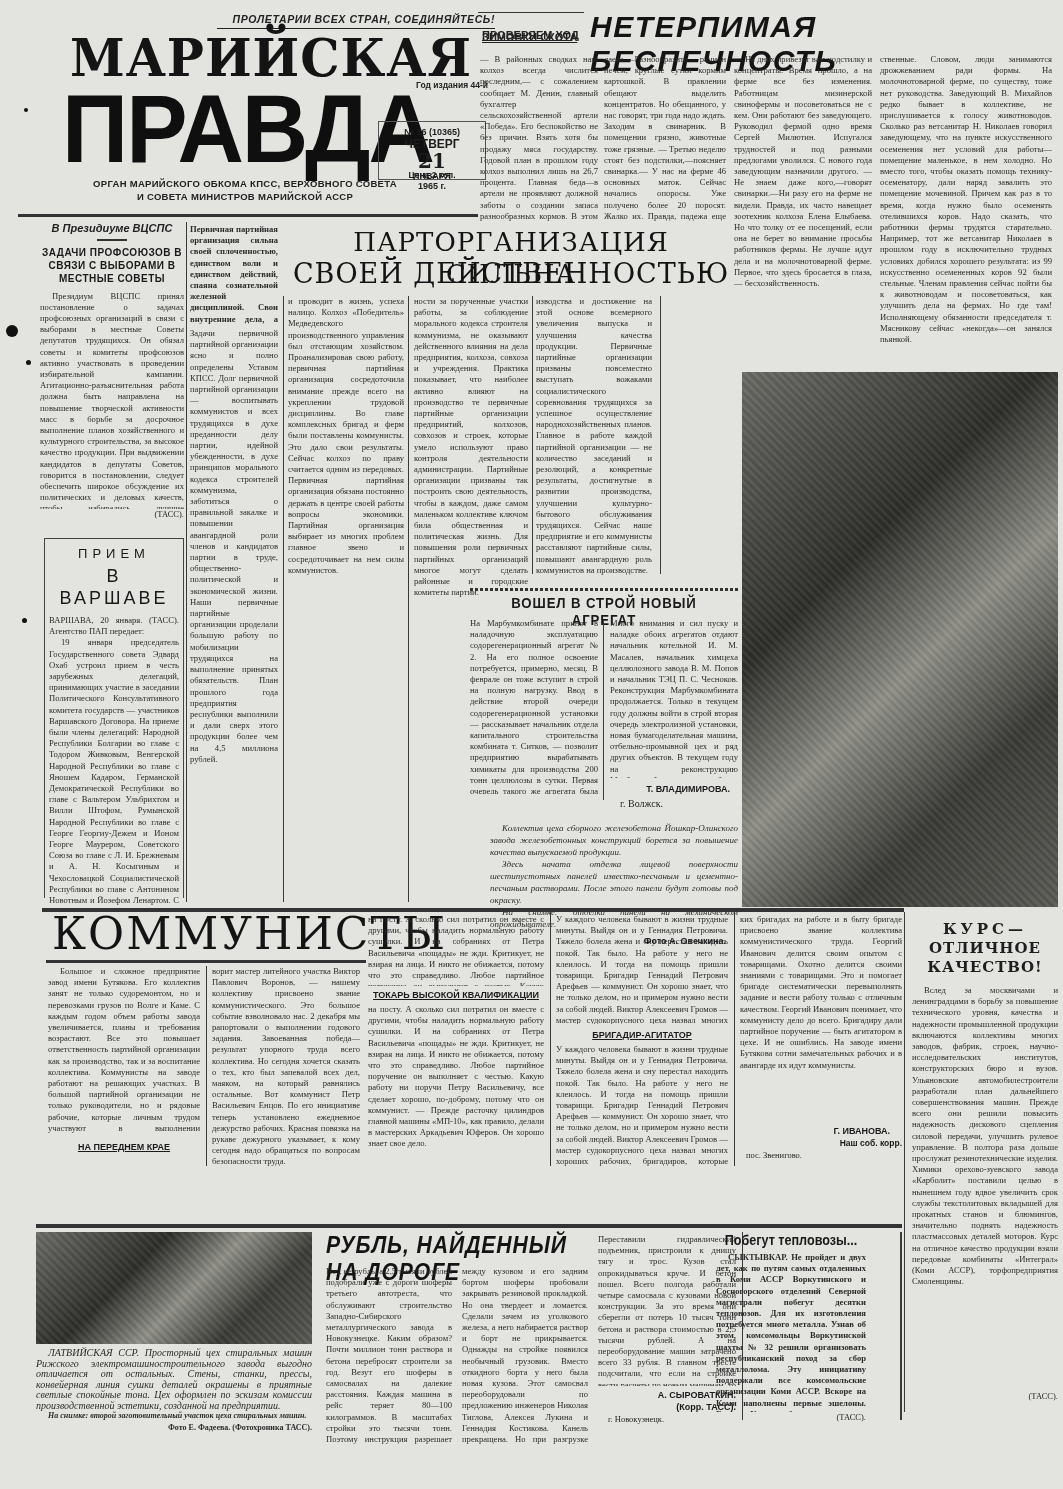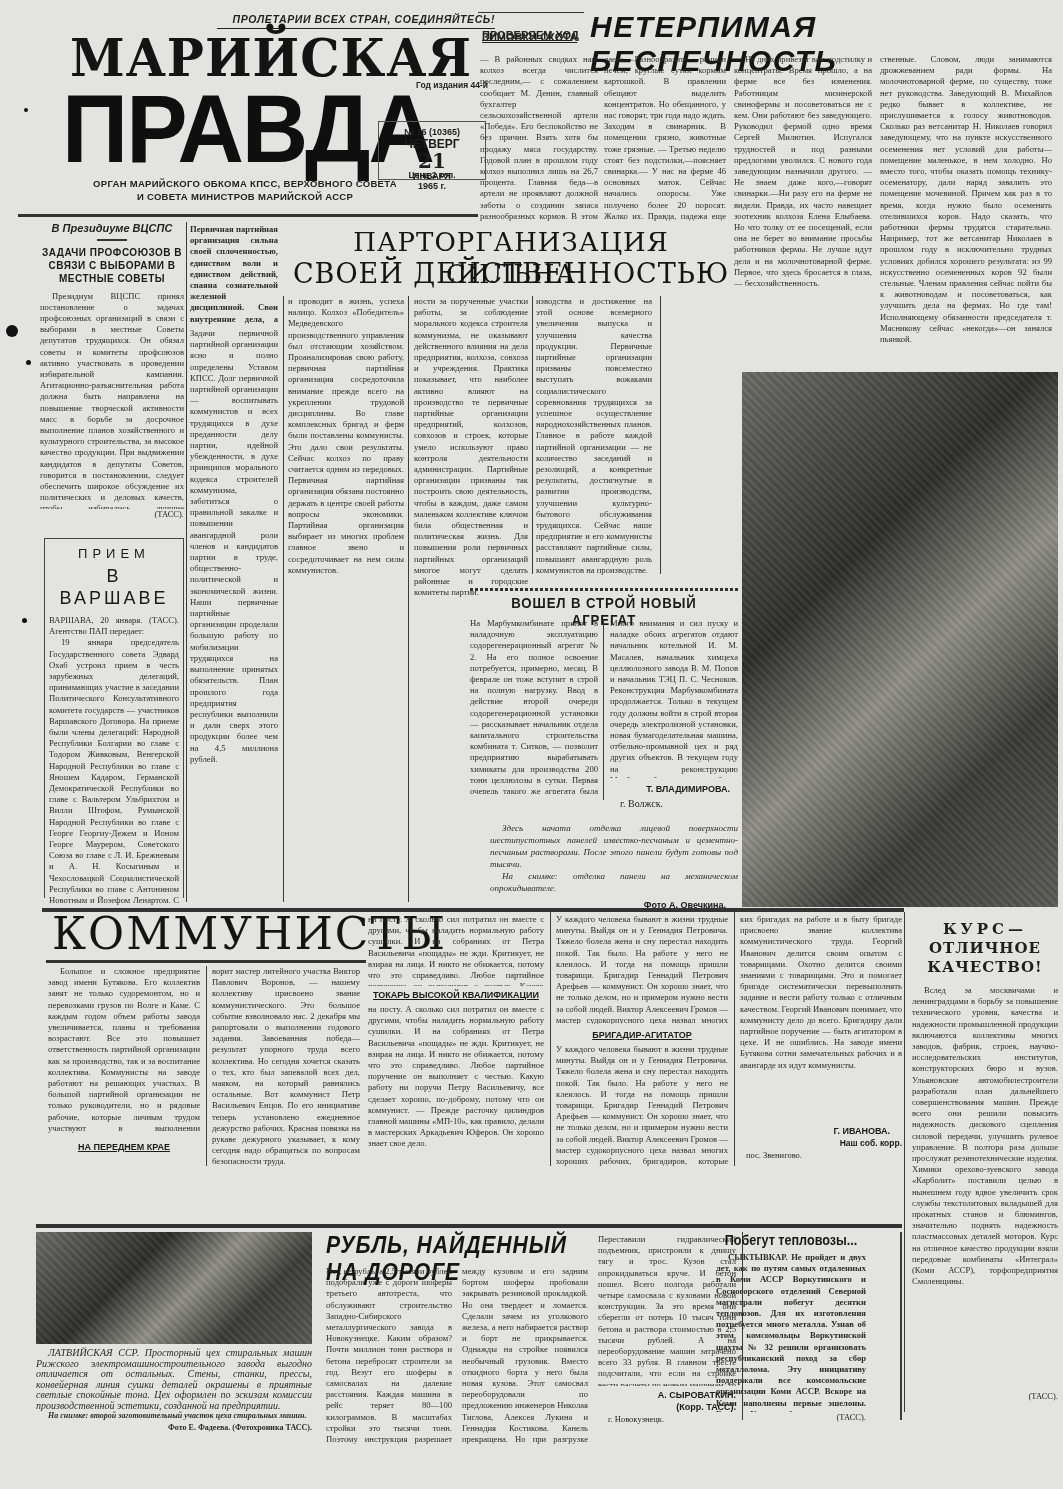--- a/index.html
+++ b/index.html
@@ -90,21 +90,22 @@
     <div style="font-family:'Liberation Sans',sans-serif;font-weight:bold;font-size:15px;text-align:center;letter-spacing:1px;color:#1a1a1a;transform:scaleX(0.88);">ВОШЕЛ В СТРОЙ НОВЫЙ АГРЕГАТ</div>
     <div class="txt abs" style="left:0;top:24px;width:128px;height:176px;overflow:hidden;">На Марбумкомбинате принят в наладочную эксплуатацию содорегенерационный агрегат № 2. На его полное освоение потребуется, примерно, месяц. В феврале он тоже вступит в строй на полную нагрузку. Ввод в действие второй очереди содорегенерационной установки — рассказывает начальник отдела капитального строительства комбината т. Ситков, — позволит предприятию вырабатывать химикаты для производства 200 тонн целлюлозы в сутки. Первая очередь такого же агрегата была пущена на комбинате в прошлом году. Ввод второй установки полностью удовлетворит потребности комбината, намного сократит расход свежих содопродуктов.</div>
     <div class="vrule" style="left:133px;top:26px;height:180px;"></div>
     <div class="txt abs" style="left:140px;top:24px;width:128px;height:160px;overflow:hidden;">Много внимания и сил пуску и наладке обоих агрегатов отдают начальник котельной И. М. Масалев, начальник химцеха целлюлозного завода В. М. Попов и начальник ТЭЦ П. С. Чесноков. Реконструкция Марбумкомбината продолжается. Только в текущем году должны войти в строй вторая очередь электролизной установки, новая бумагоделательная машина, отбельно-промывной цех и ряд других объектов. В текущем году на реконструкцию Марбумкомбината выделено более 4 миллионов рублей.</div>
     <div class="sig abs" style="left:140px;top:190px;width:120px;">Т. ВЛАДИМИРОВА.</div>
     <div class="abs" style="left:150px;top:204px;width:110px;font-family:'Liberation Serif',serif;font-size:10px;">г. Волжск.</div>
   </div>
 
   <div class="photo" style="left:742px;top:372px;width:316px;height:535px;"></div>
   <div class="abs" style="left:490px;top:822px;width:248px;">
-    <div class="caption" style="text-indent:12px;">Здесь начата отделка лицевой поверхности шестипустотных панелей известко-песчаным и цементно-песчаным растворами. После этого панели будут готовы под тысячи.</div>
+    <div class="caption" style="text-indent:12px;">Коллектив цеха сборного железобетона Йошкар-Олинского завода железобетонных конструкций борется за повышение качества выпускаемой продукции.</div>
+    <div class="caption" style="text-indent:12px;">Здесь начата отделка лицевой поверхности шестипустотных панелей известко-песчаным и цементно-песчаным растворами. После этого панели будут готовы под окраску.</div>
     <div class="caption" style="text-indent:12px;">На снимке: отделка панели на механическом опрокидывателе.</div>
     <div class="sig" style="margin-top:6px;padding-right:12px;">Фото А. Овечкина.</div>
   </div>
 
   <div class="hrule" style="left:42px;top:908px;width:862px;height:4px;"></div>
 
   <div class="abs" style="left:52px;top:908px;width:320px;font-family:'DejaVu Serif',serif;font-size:44px;letter-spacing:2px;line-height:52px;color:#141414;">КОММУНИСТЫ</div>
   <div class="hrule" style="left:46px;top:960px;width:320px;height:3px;"></div>
   <div class="abs" style="left:46px;top:966px;width:856px;height:200px;">
     <div class="txt abs" style="left:2px;top:0;width:152px;height:172px;overflow:hidden;text-indent:12px;">Большое и сложное предприятие завод имени Бутякова. Его коллектив занят не только судоремонтом, но и перевозками грузов по Волге и Каме. С каждым годом объем работы завода увеличивается, планы и требования возрастают. Все это повышает ответственность партийной организации как за производство, так и за воспитание коллектива. Коммунисты на заводе работают на решающих участках. В большой партийной организации не только руководители, но и рядовые рабочие, которые личным трудом участвуют в выполнении производственного плана предприятия. Вот что о них рассказывают товарищи по труду.</div>

